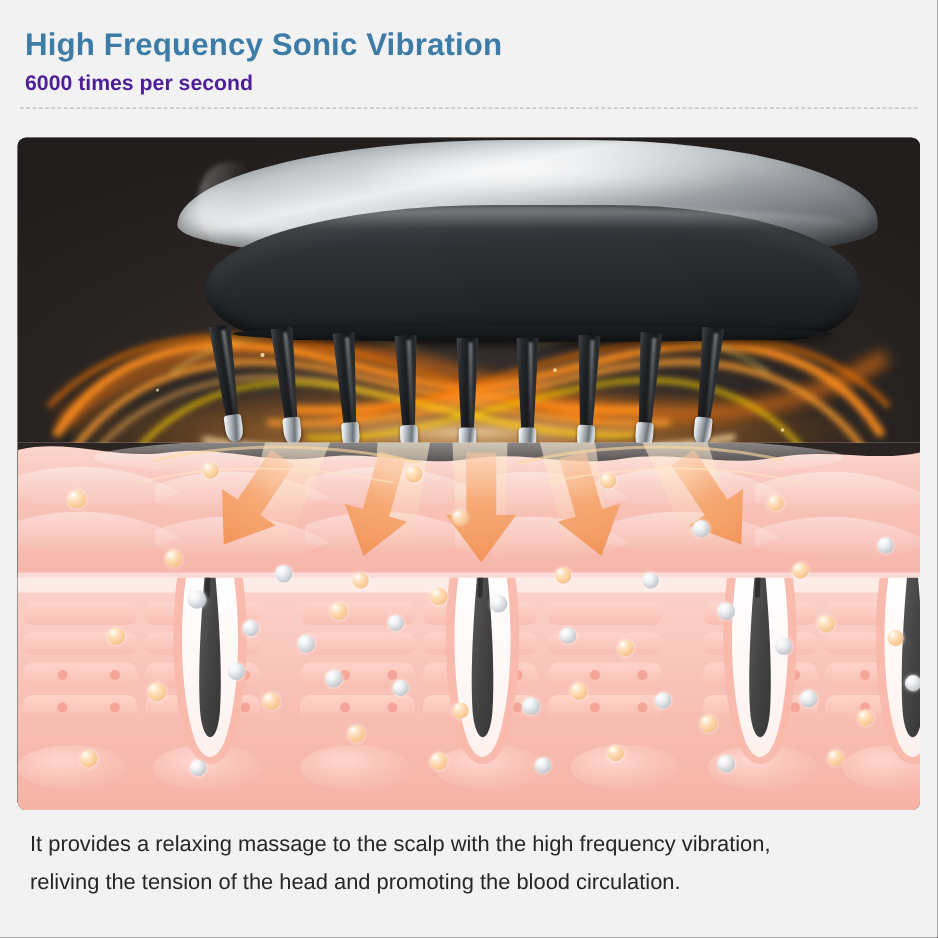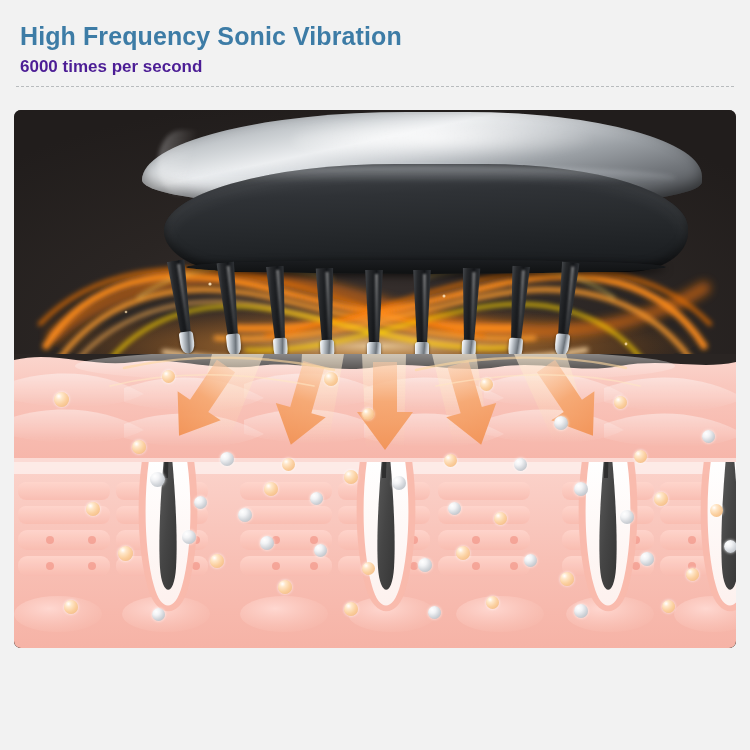--- a/index.html
+++ b/index.html
@@ -557,14 +557,18 @@
       <div class="particle p-white" style="left:138px;top:498px;width:13px;height:13px;"></div>
       <div class="particle p-orange" style="left:330px;top:492px;width:14px;height:14px;"></div>
       <div class="particle p-white" style="left:414px;top:496px;width:13px;height:13px;"></div>
       <div class="particle p-orange" style="left:472px;top:486px;width:13px;height:13px;"></div>
       <div class="particle p-white" style="left:560px;top:494px;width:14px;height:14px;"></div>
       <div class="particle p-orange" style="left:648px;top:490px;width:13px;height:13px;"></div>
     </div>
 
   </div>
 
+  <div class="caption">
+    <span class="line">It provides a relaxing massage to the scalp with the high frequency vibration,</span>
+    <span class="line">reliving the tension of the head and promoting the blood circulation.</span>
+  </div>
 
 </div>
 
 </body></html>

